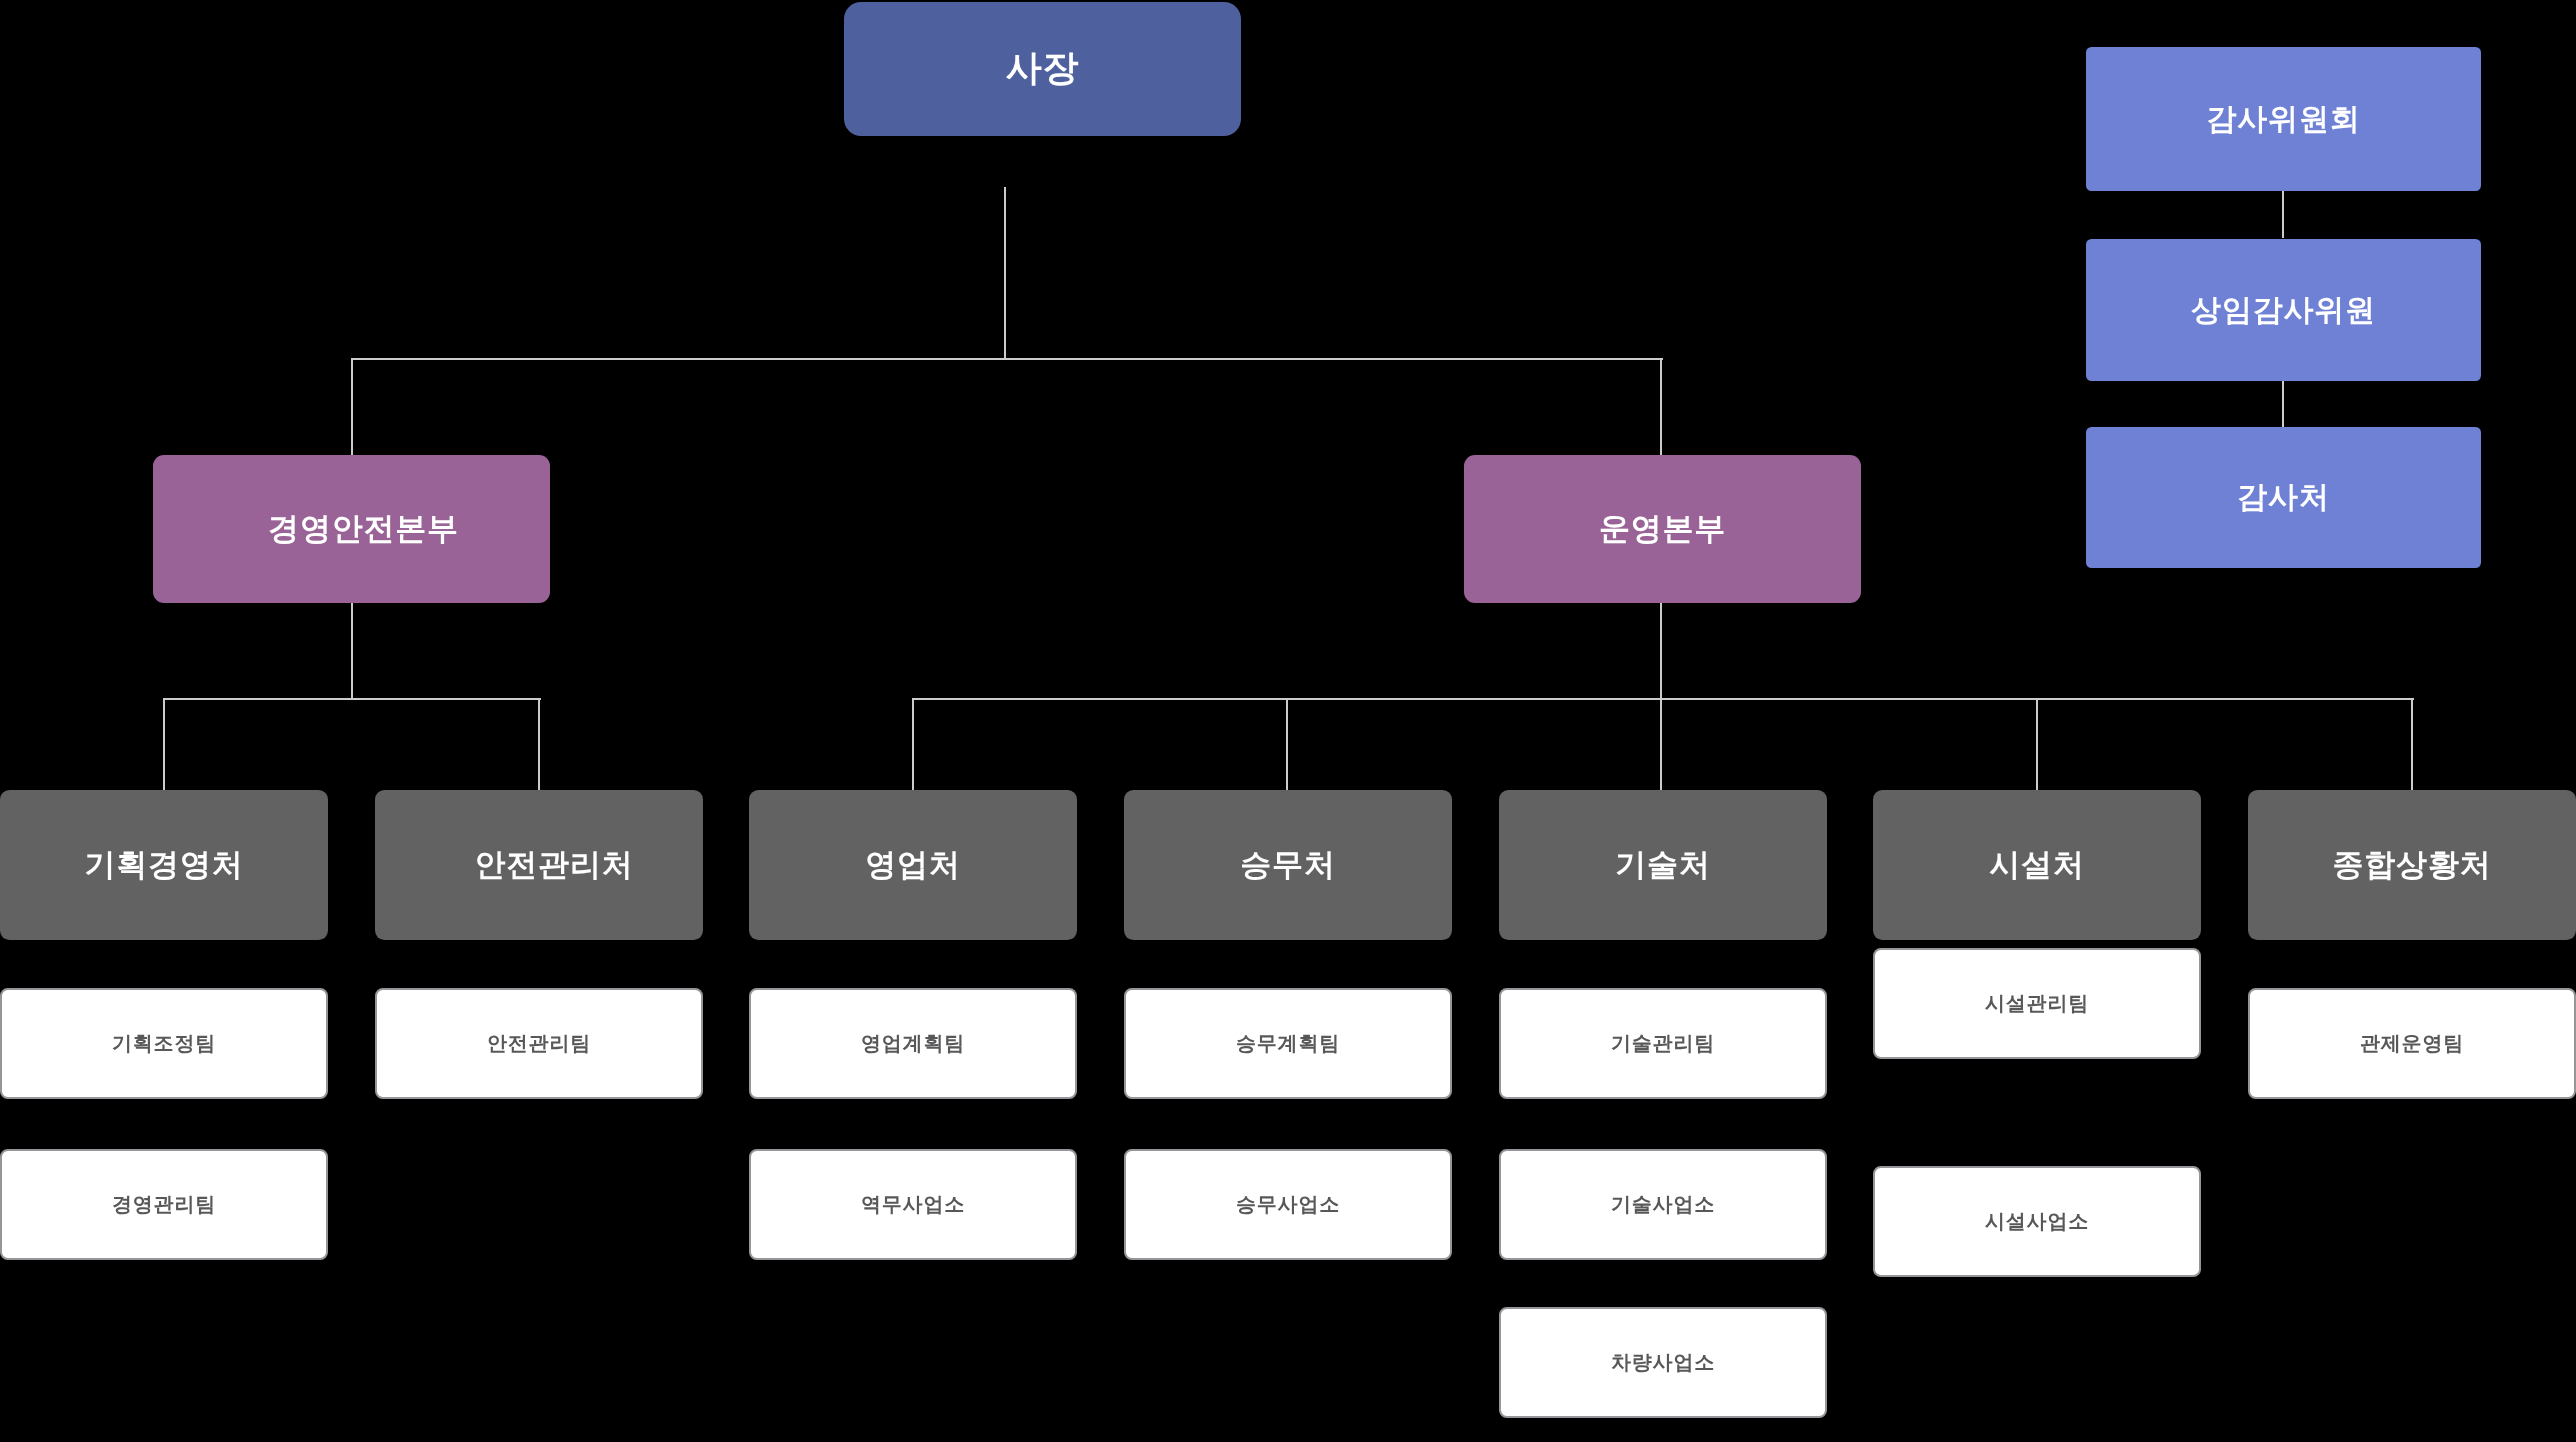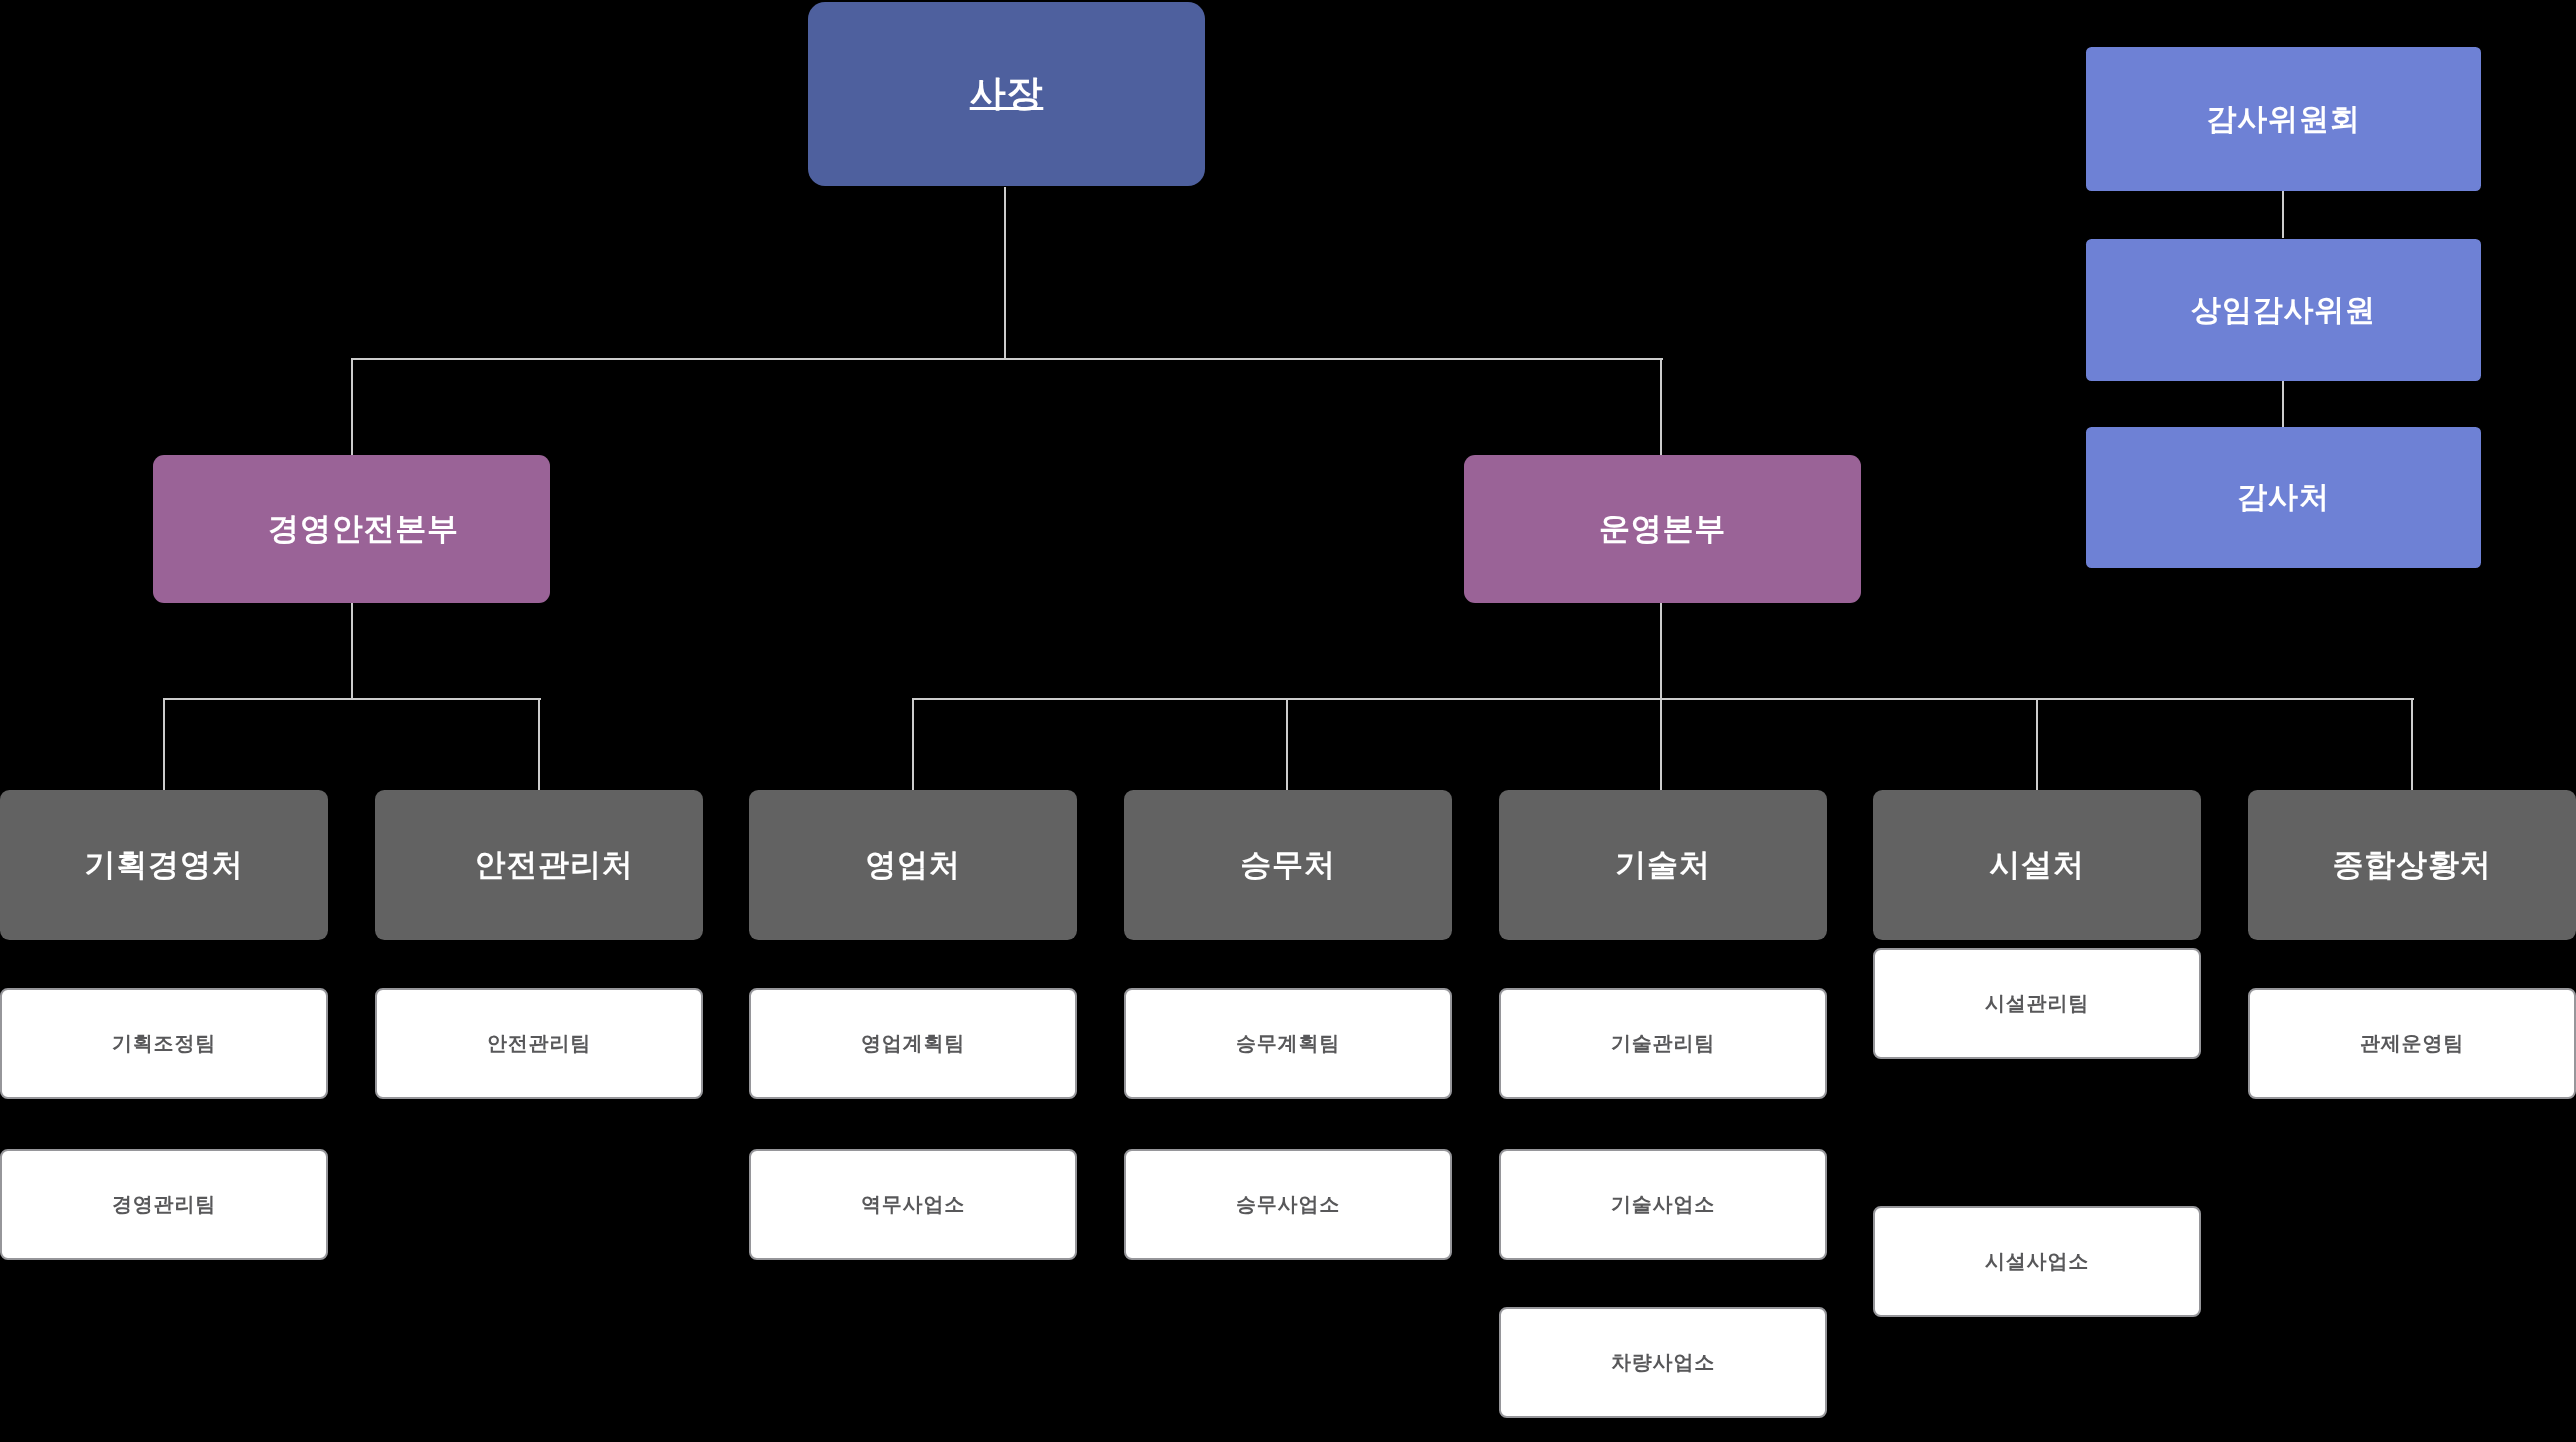--- a/index.html
+++ b/index.html
@@ -76,21 +76,21 @@
   <div class="line" style="left:912px;top:698px;width:1502px;height:2.3px;"></div>
   <div class="line" style="left:912px;top:698px;width:2.3px;height:92px;"></div>
   <div class="line" style="left:1286px;top:698px;width:2.3px;height:92px;"></div>
   <div class="line" style="left:1660px;top:698px;width:2.3px;height:92px;"></div>
   <div class="line" style="left:2036px;top:698px;width:2.3px;height:92px;"></div>
   <div class="line" style="left:2411px;top:698px;width:2.3px;height:92px;"></div>
 
   <div class="line" style="left:2282px;top:190px;width:2.3px;height:48px;"></div>
   <div class="line" style="left:2282px;top:381px;width:2.3px;height:46px;"></div>
 
-  <div class="node root-node" style="left:808px;top:1.6px;width:397px;height:184px;text-decoration:underline;">사장</div>
+  <div class="node root-node" style="left:844px;top:1.6px;width:397px;height:134px;">사장</div>
 
   <div class="node audit-node" style="left:2086px;top:47px;width:395px;height:144px;">감사위원회</div>
   <div class="node audit-node" style="left:2086px;top:239px;width:395px;height:142px;">상임감사위원</div>
   <div class="node audit-node" style="left:2086px;top:427px;width:395px;height:141px;">감사처</div>
 
   <div class="node hq-node" style="left:153px;top:455px;width:397px;height:148px;padding-left:24px;">경영안전본부</div>
   <div class="node hq-node" style="left:1464px;top:455px;width:397px;height:148px;">운영본부</div>
 
   <div class="node office-node" style="left:0px;top:790px;width:328px;height:150px;">기획경영처</div>
   <div class="node office-node" style="left:375px;top:790px;width:328px;height:150px;padding-left:30px;">안전관리처</div>
@@ -105,18 +105,18 @@
   <div class="node team-node" style="left:749px;top:988px;width:328px;height:111px;">영업계획팀</div>
   <div class="node team-node" style="left:1124px;top:988px;width:328px;height:111px;">승무계획팀</div>
   <div class="node team-node" style="left:1499px;top:988px;width:328px;height:111px;">기술관리팀</div>
   <div class="node team-node" style="left:1873px;top:948px;width:328px;height:111px;">시설관리팀</div>
   <div class="node team-node" style="left:2248px;top:988px;width:328px;height:111px;">관제운영팀</div>
 
   <div class="node team-node" style="left:0px;top:1149px;width:328px;height:111px;">경영관리팀</div>
   <div class="node team-node" style="left:749px;top:1149px;width:328px;height:111px;">역무사업소</div>
   <div class="node team-node" style="left:1124px;top:1149px;width:328px;height:111px;">승무사업소</div>
   <div class="node team-node" style="left:1499px;top:1149px;width:328px;height:111px;">기술사업소</div>
-  <div class="node team-node" style="left:1873px;top:1206px;width:328px;height:111px;text-align:center;">시설사업소</div>
+  <div class="node team-node" style="left:1873px;top:1166px;width:328px;height:111px;text-align:center;">시설사업소</div>
 
   <div class="node team-node" style="left:1499px;top:1307px;width:328px;height:111px;">차량사업소</div>
 
 </div>
 
 
 </body></html>

